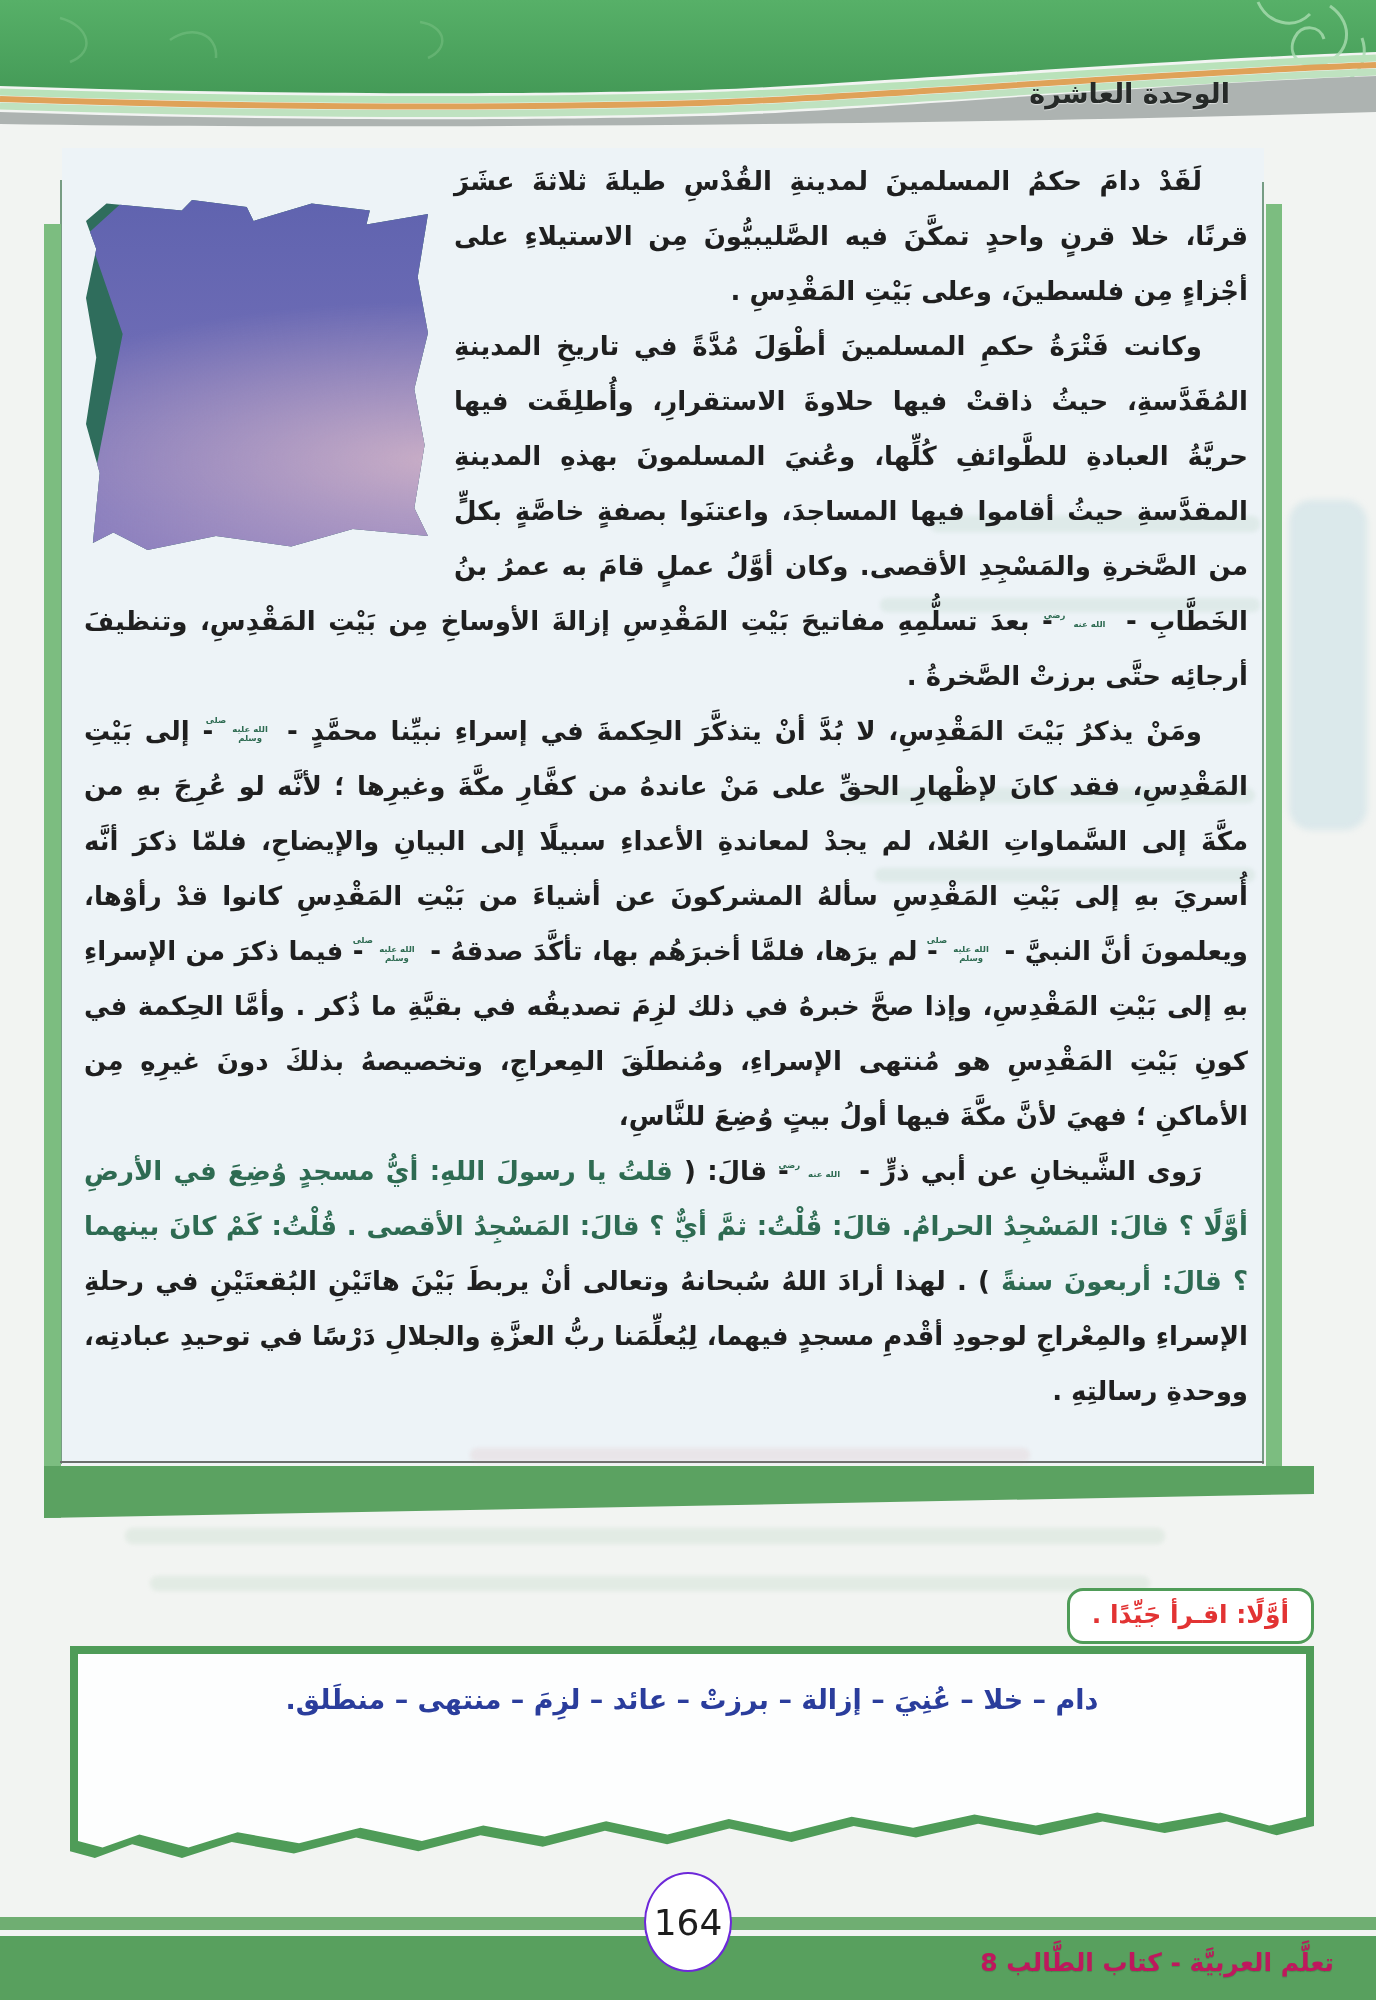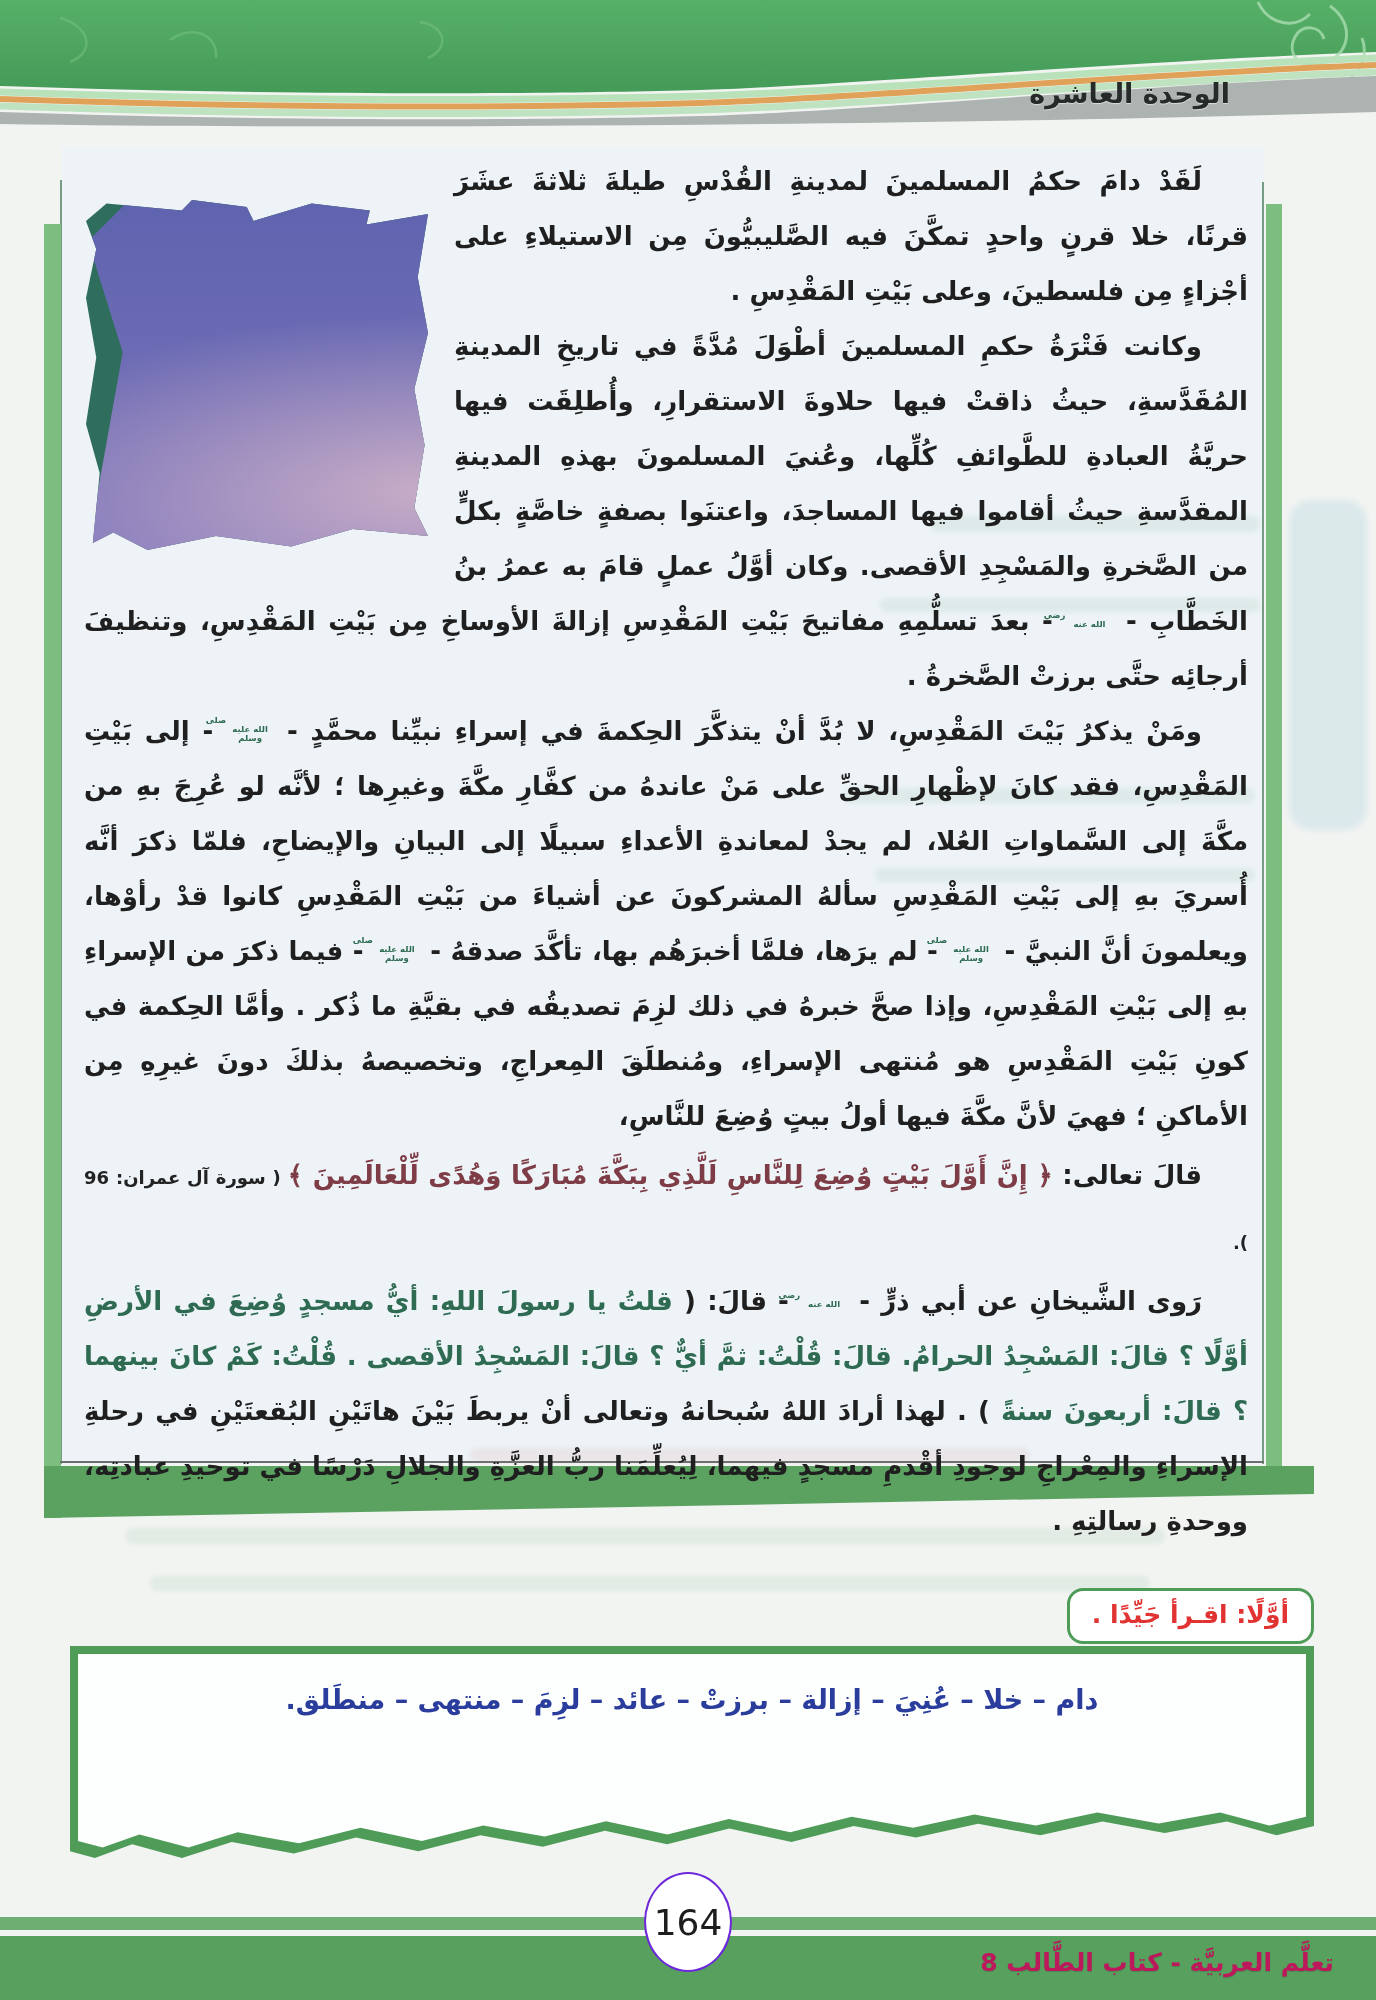--- a/index.html
+++ b/index.html
@@ -173,21 +173,20 @@
         <div class="ph tree tree2"></div>
         <div class="ph tree tree3"></div>
         <div class="ph wall"></div>
         <div class="ph scrub"></div>
       </div>
     </div>
 
     <p class="para">لَقَدْ دامَ حكمُ المسلمينَ لمدينةِ القُدْسِ طيلةَ ثلاثةَ عشَرَ قرنًا، خلا قرنٍ واحدٍ تمكَّنَ فيه الصَّليبيُّونَ مِن الاستيلاءِ على أجْزاءٍ مِن فلسطينَ، وعلى بَيْتِ المَقْدِسِ .</p>
     <p class="para"><span class="seg-ink">وكانت فَتْرَةُ حكمِ المسلمينَ أطْوَلَ مُدَّةً في تاريخِ المدينةِ المُقَدَّسةِ، حيثُ ذاقتْ فيها حلاوةَ الاستقرارِ، وأُطلِقَت فيها حريَّةُ العبادةِ للطَّوائفِ كُلِّها، وعُنيَ المسلمونَ بهذهِ المدينةِ المقدَّسةِ حيثُ أقاموا فيها المساجدَ، واعتنَوا بصفةٍ خاصَّةٍ بكلٍّ من الصَّخرةِ والمَسْجِدِ الأقصى. وكان أوَّلُ عملٍ قامَ به عمرُ بنُ الخَطَّابِ - </span><span class="seal">رضي الله عنه</span><span class="seg-ink"> - بعدَ تسلُّمِهِ مفاتيحَ بَيْتِ المَقْدِسِ إزالةَ الأوساخِ مِن بَيْتِ المَقْدِسِ، وتنظيفَ أرجائِه حتَّى برزتْ الصَّخرةُ .</span></p>
     <p class="para"><span class="seg-ink">ومَنْ يذكرُ بَيْتَ المَقْدِسِ، لا بُدَّ أنْ يتذكَّرَ الحِكمةَ في إسراءِ نبيِّنا محمَّدٍ - </span><span class="seal">صلى الله عليه وسلم</span><span class="seg-ink"> - إلى بَيْتِ المَقْدِسِ، فقد كانَ لإظْهارِ الحقِّ على مَنْ عاندهُ من كفَّارِ مكَّةَ وغيرِها ؛ لأنَّه لو عُرِجَ بهِ من مكَّةَ إلى السَّماواتِ العُلا، لم يجدْ لمعاندةِ الأعداءِ سبيلًا إلى البيانِ والإيضاحِ، فلمّا ذكرَ أنَّه أُسريَ بهِ إلى بَيْتِ المَقْدِسِ سألهُ المشركونَ عن أشياءَ من بَيْتِ المَقْدِسِ كانوا قدْ رأوْها، ويعلمونَ أنَّ النبيَّ - </span><span class="seal">صلى الله عليه وسلم</span><span class="seg-ink"> - لم يرَها، فلمَّا أخبرَهُم بها، تأكَّدَ صدقهُ - </span><span class="seal">صلى الله عليه وسلم</span><span class="seg-ink"> - فيما ذكرَ من الإسراءِ بهِ إلى بَيْتِ المَقْدِسِ، وإذا صحَّ خبرهُ في ذلك لزِمَ تصديقُه في بقيَّةِ ما ذُكر . وأمَّا الحِكمة في كونِ بَيْتِ المَقْدِسِ هو مُنتهى الإسراءِ، ومُنطلَقَ المِعراجِ، وتخصيصهُ بذلكَ دونَ غيرِهِ مِن الأماكنِ ؛ فهيَ لأنَّ مكَّةَ فيها أولُ بيتٍ وُضِعَ للنَّاسِ،</span></p>
-    <p class="para verse-line"><span class="seg-ink">قالَ تعالى: </span><span class="seg-maroon">﴿ إِنَّ أَوَّلَ بَيْتٍ وُضِعَ لِلنَّاسِ لَلَّذِي بِبَكَّةَ مُبَارَكًا وَهُدًى لِّلْعَالَمِينَ ﴾</span><span class="seg-ref"> ( سورة آل عمران: 96 ).</span></p>
     <p class="para"><span class="seg-ink">رَوى الشَّيخانِ عن أبي ذرٍّ - </span><span class="seal">رضي الله عنه</span><span class="seg-ink"> - قالَ: ( </span><span class="seg-green">قلتُ يا رسولَ اللهِ: أيُّ مسجدٍ وُضِعَ في الأرضِ أوَّلًا ؟ قالَ: المَسْجِدُ الحرامُ. قالَ: قُلْتُ: ثمَّ أيٌّ ؟ قالَ: المَسْجِدُ الأقصى . قُلْتُ: كَمْ كانَ بينهما ؟ قالَ: أربعونَ سنةً</span><span class="seg-ink"> ) . لهذا أرادَ اللهُ سُبحانهُ وتعالى أنْ يربطَ بَيْنَ هاتَيْنِ البُقعتَيْنِ في رحلةِ الإسراءِ والمِعْراجِ لوجودِ أقْدمِ مسجدٍ فيهما، لِيُعلِّمَنا ربُّ العزَّةِ والجلالِ دَرْسًا في توحيدِ عبادتِه، ووحدةِ رسالتِهِ .</span></p>
   </div>
 
   <div class="abs act-tab">
     <span>أوَّلًا: اقـرأ جَيِّدًا .</span>
   </div>
   <div class="abs act-outer">
     <div class="act-inner">
       <p class="vocab vocab2">دام – خلا – عُنِيَ – إزالة – برزتْ – عائد – لزِمَ – منتهى – منطَلق.</p>
     </div>

